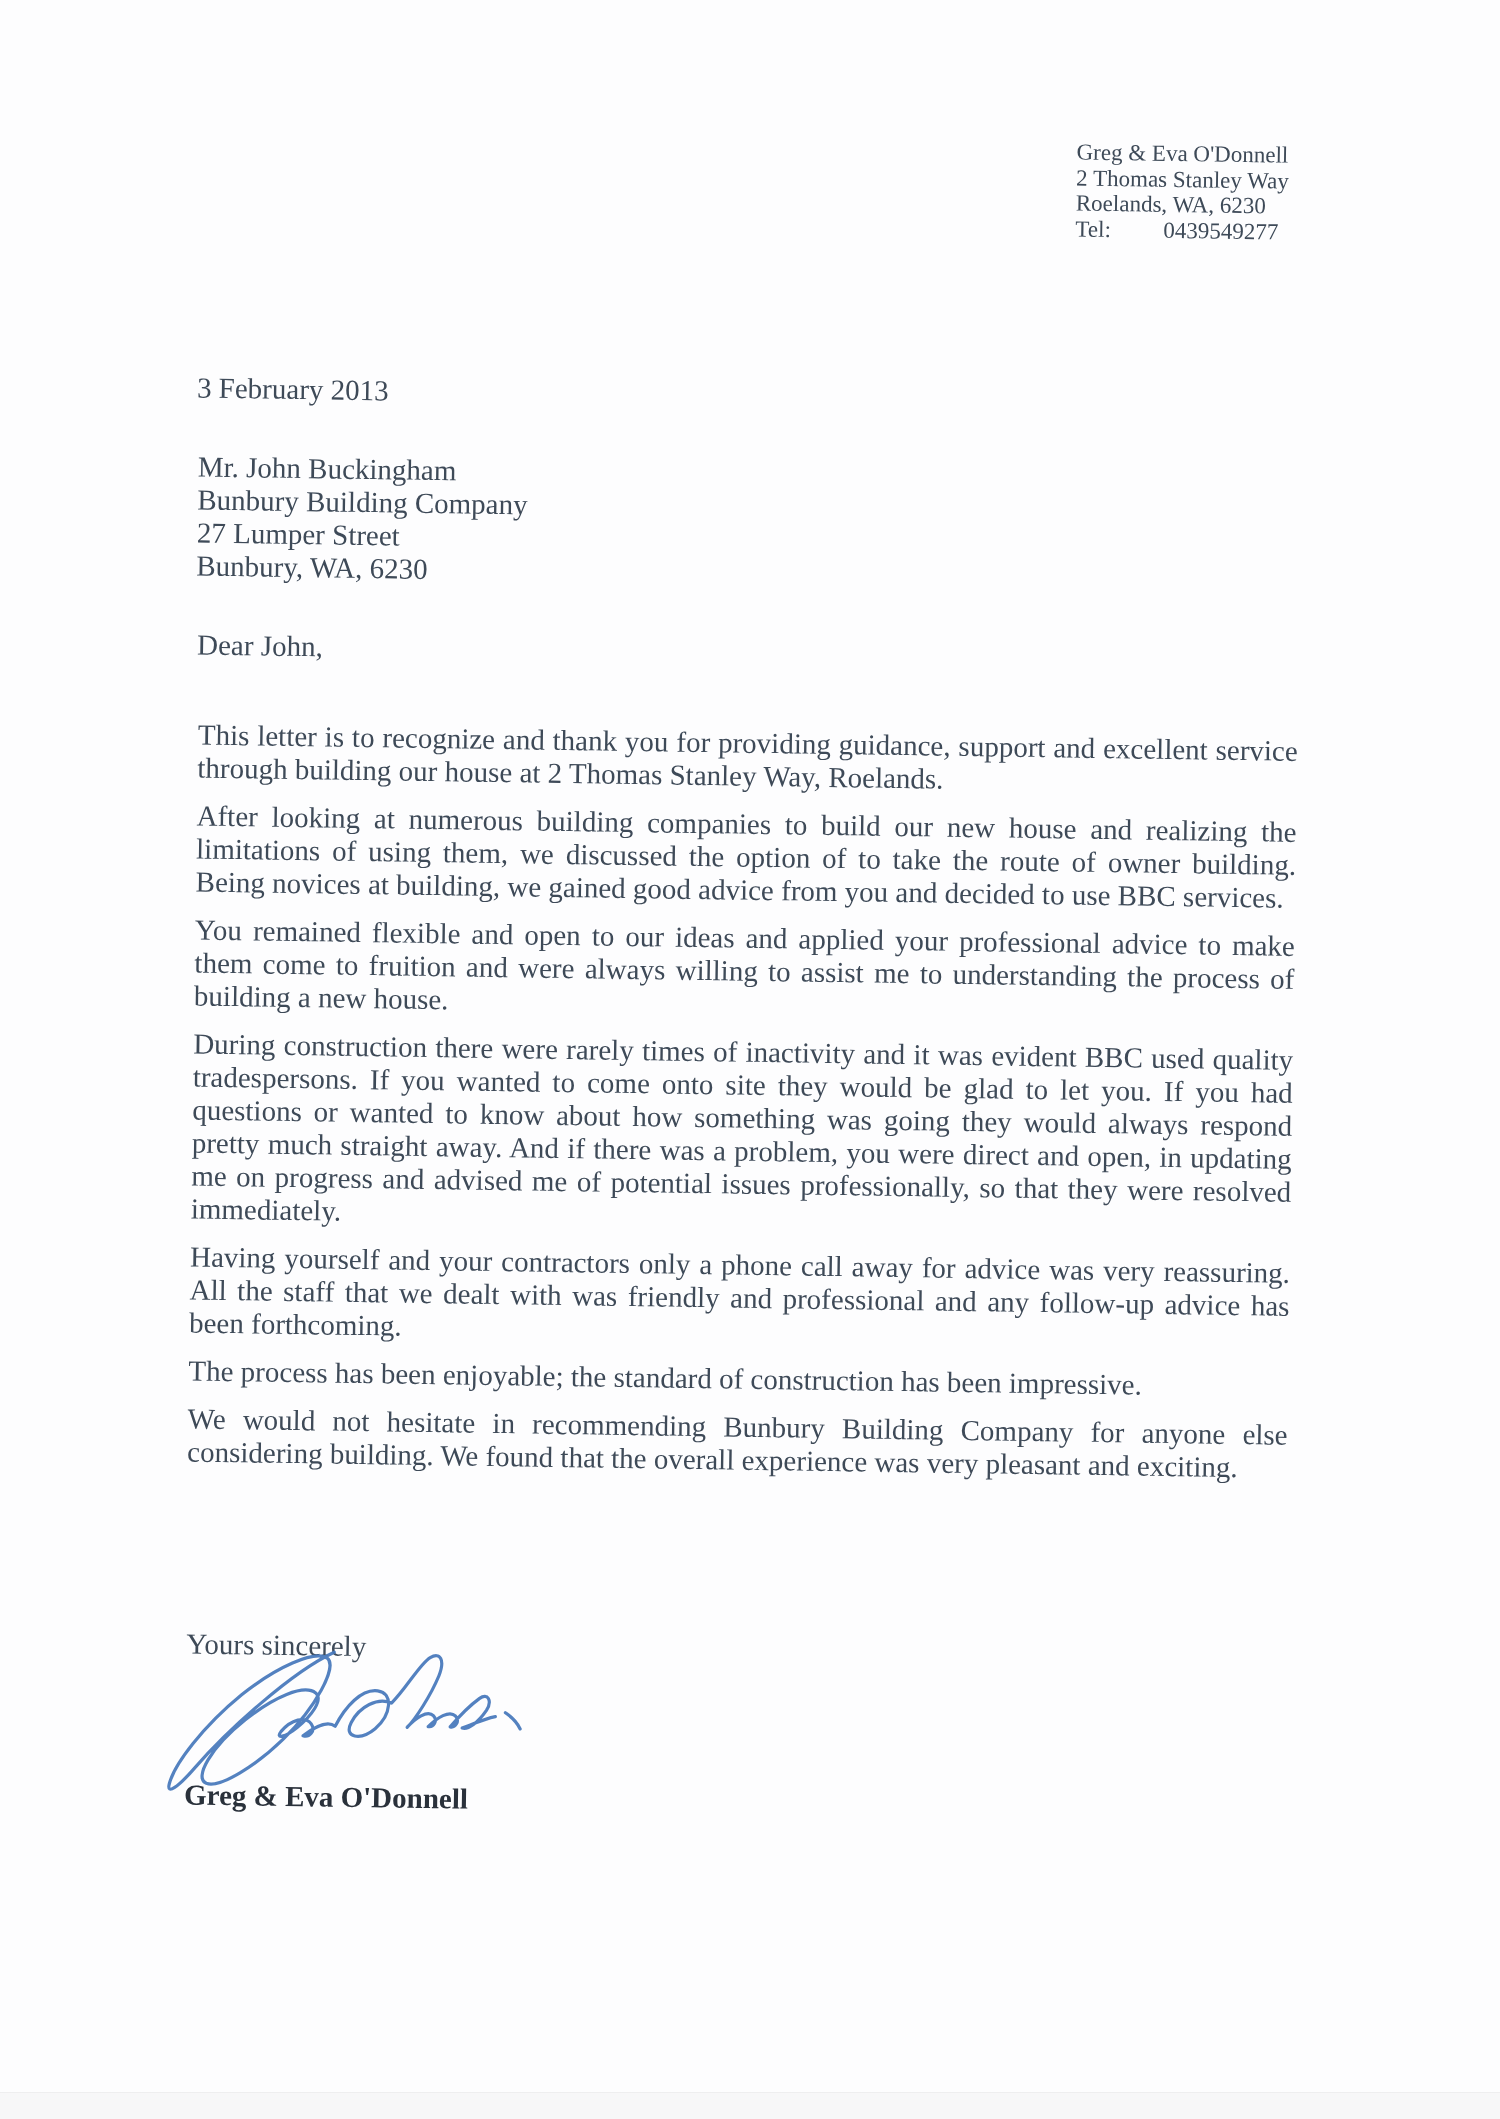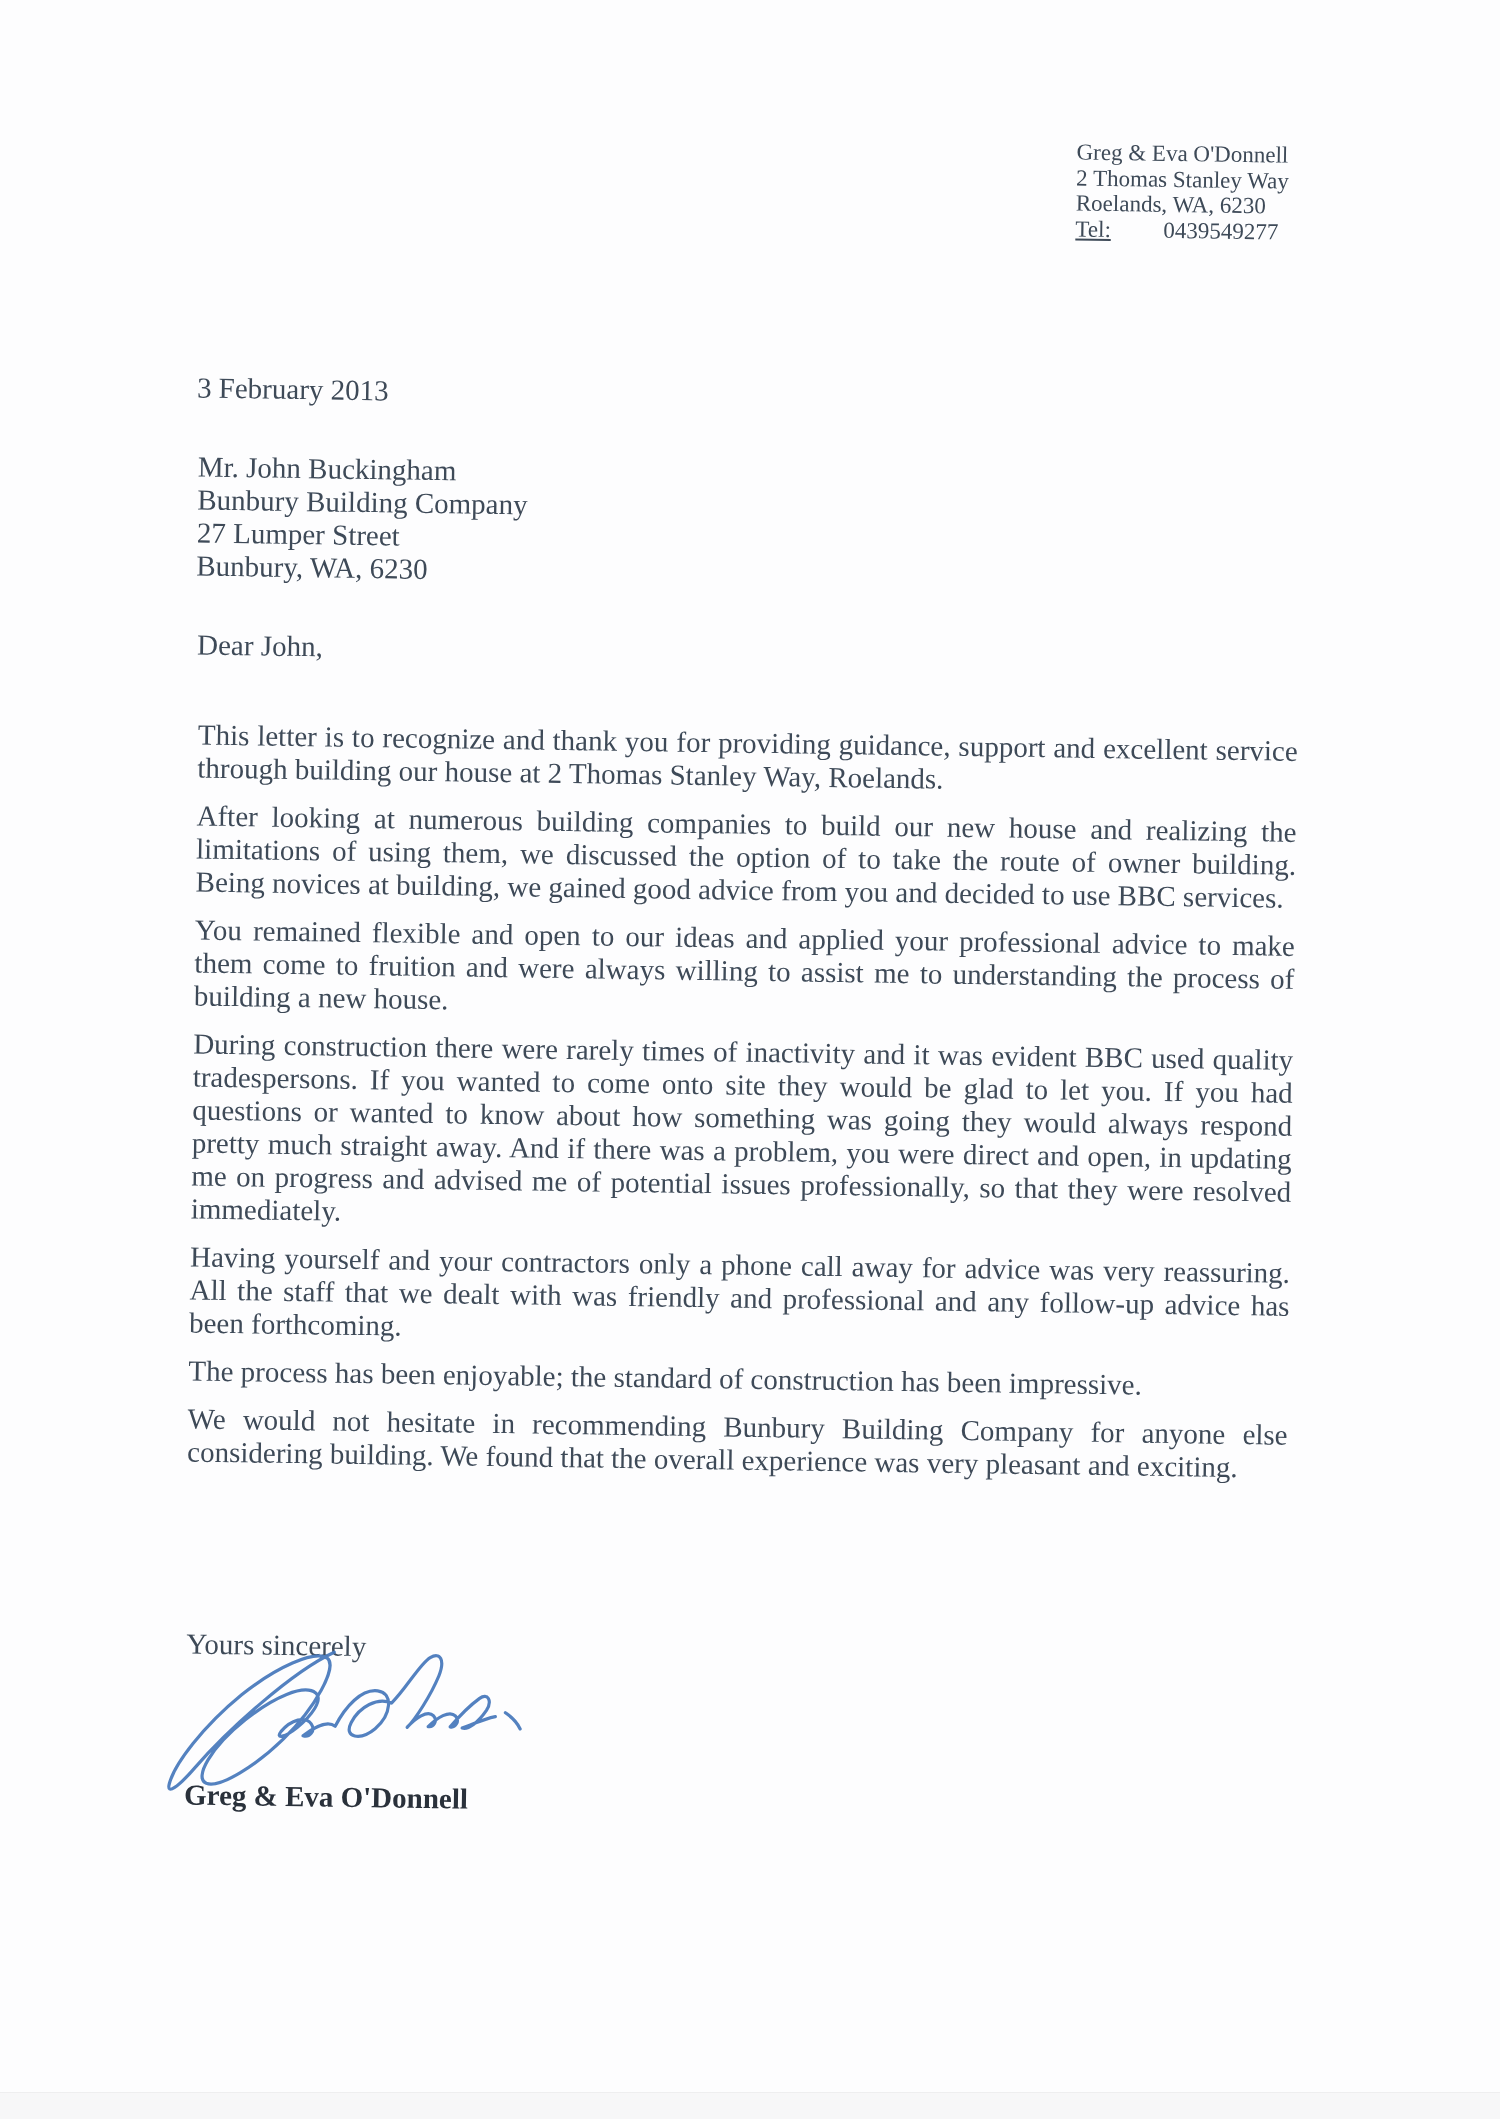--- a/index.html
+++ b/index.html
@@ -25,21 +25,20 @@
     position: absolute;
     left: 1068px;
     top: 134px;
     font-size: 23px;
     line-height: 25.5px;
     white-space: nowrap;
   }
   .tel-label {
     display: inline-block;
     width: 88px;
-    text-decoration: underline;
   }
   .date-line {
     position: absolute;
     left: 192px;
     top: 379px;
     font-size: 29px;
     line-height: 33px;
     white-space: nowrap;
   }
   .recipient-block {

